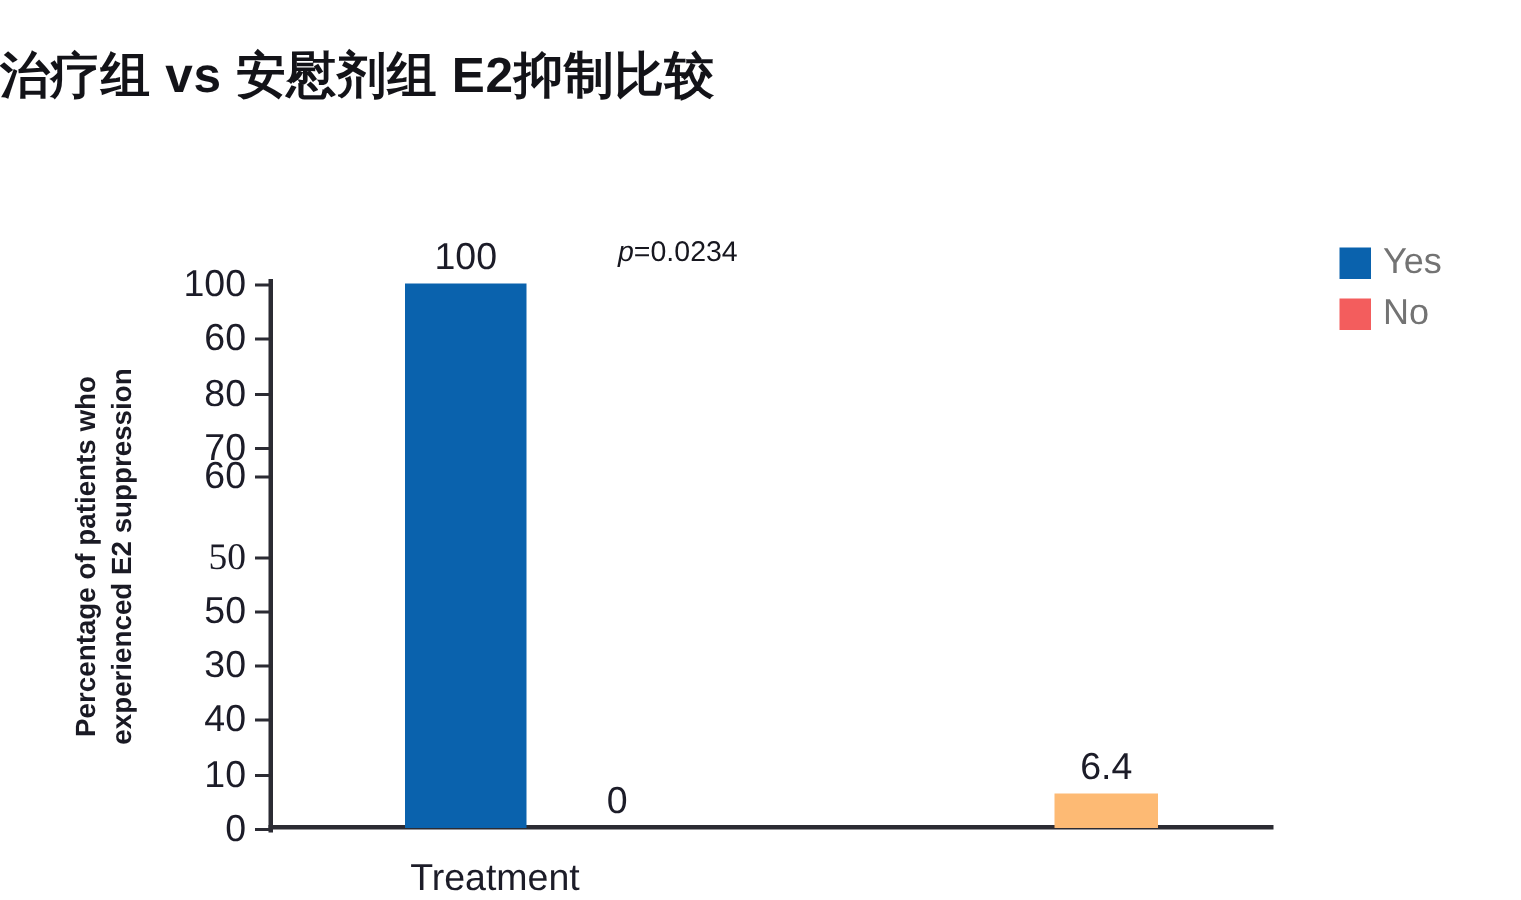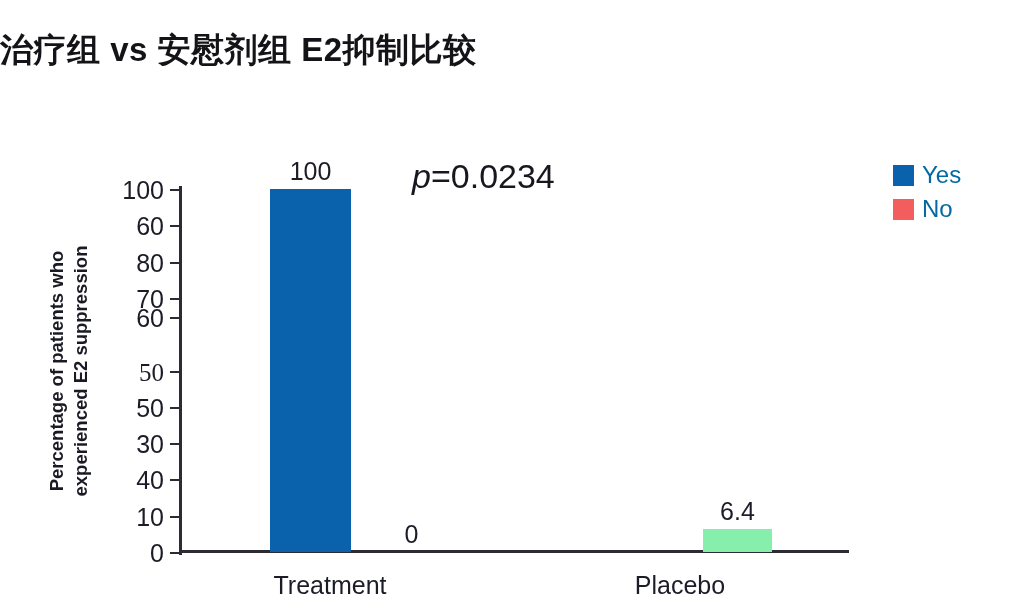--- a/index.html
+++ b/index.html
@@ -102,21 +102,21 @@
     color: #1a1a24;
     line-height: 1.32;
   }
 
   
   .bar {
     position: absolute;
     bottom: 0;
   }
   .bar-yes { background: #0a62ad; }
-  .bar-no  { background: #86efac; }
+  .bar-no  { background: #fdba74; }
 
   .bar-label {
     position: absolute;
     bottom: 100%;
     left: 50%;
     transform: translateX(-50%);
     margin-bottom: 5px;
     font-size: 25px;
     color: #1c1c28;
     white-space: nowrap;
@@ -140,21 +140,21 @@
     white-space: nowrap;
     line-height: 1.1;
     margin-top: 16px;
   }
 
   
   .pvalue {
     position: absolute;
     left: 412px;
     top: 159px;
-    font-size: 34px;
+    font-size: 19px;
     color: #17171f;
     white-space: nowrap;
     line-height: 1;
   }
   .pvalue i { font-style: italic; }
 
   
   .legend {
     position: absolute;
     left: 893px;
@@ -166,21 +166,21 @@
     height: 34px;
   }
   .legend-swatch {
     width: 21px;
     height: 21px;
     margin-right: 8px;
     flex: 0 0 auto;
   }
   .legend-text {
     font-size: 24px;
-    color: #0369a1;
+    color: #737373;
     line-height: 1;
     white-space: nowrap;
   }
 </style>
 </head>
 <body>
 
 <div id="figure">
 
   <div class="chart-title">治疗组 vs 安慰剂组 E2抑制比较</div>
@@ -240,21 +240,20 @@
     </div>
 
 
     <div class="bar bar-no" style="left:522px; width:69px; height:23.2px;">
       <span class="bar-label">6.4</span>
     </div>
 
   </div>
 
   <div class="cat-label" style="left:240px; width:180px;">Treatment</div>
-  <div class="cat-label" style="left:590px; width:180px;">Placebo</div>
 
   <div class="pvalue"><i>p</i><span>=0.0234</span></div>
 
   <div class="legend">
     <div class="legend-row">
       <span class="legend-swatch" style="background:#0a62ad;"></span>
       <span class="legend-text">Yes</span>
     </div>
     <div class="legend-row">
       <span class="legend-swatch" style="background:#f35d5d;"></span>

